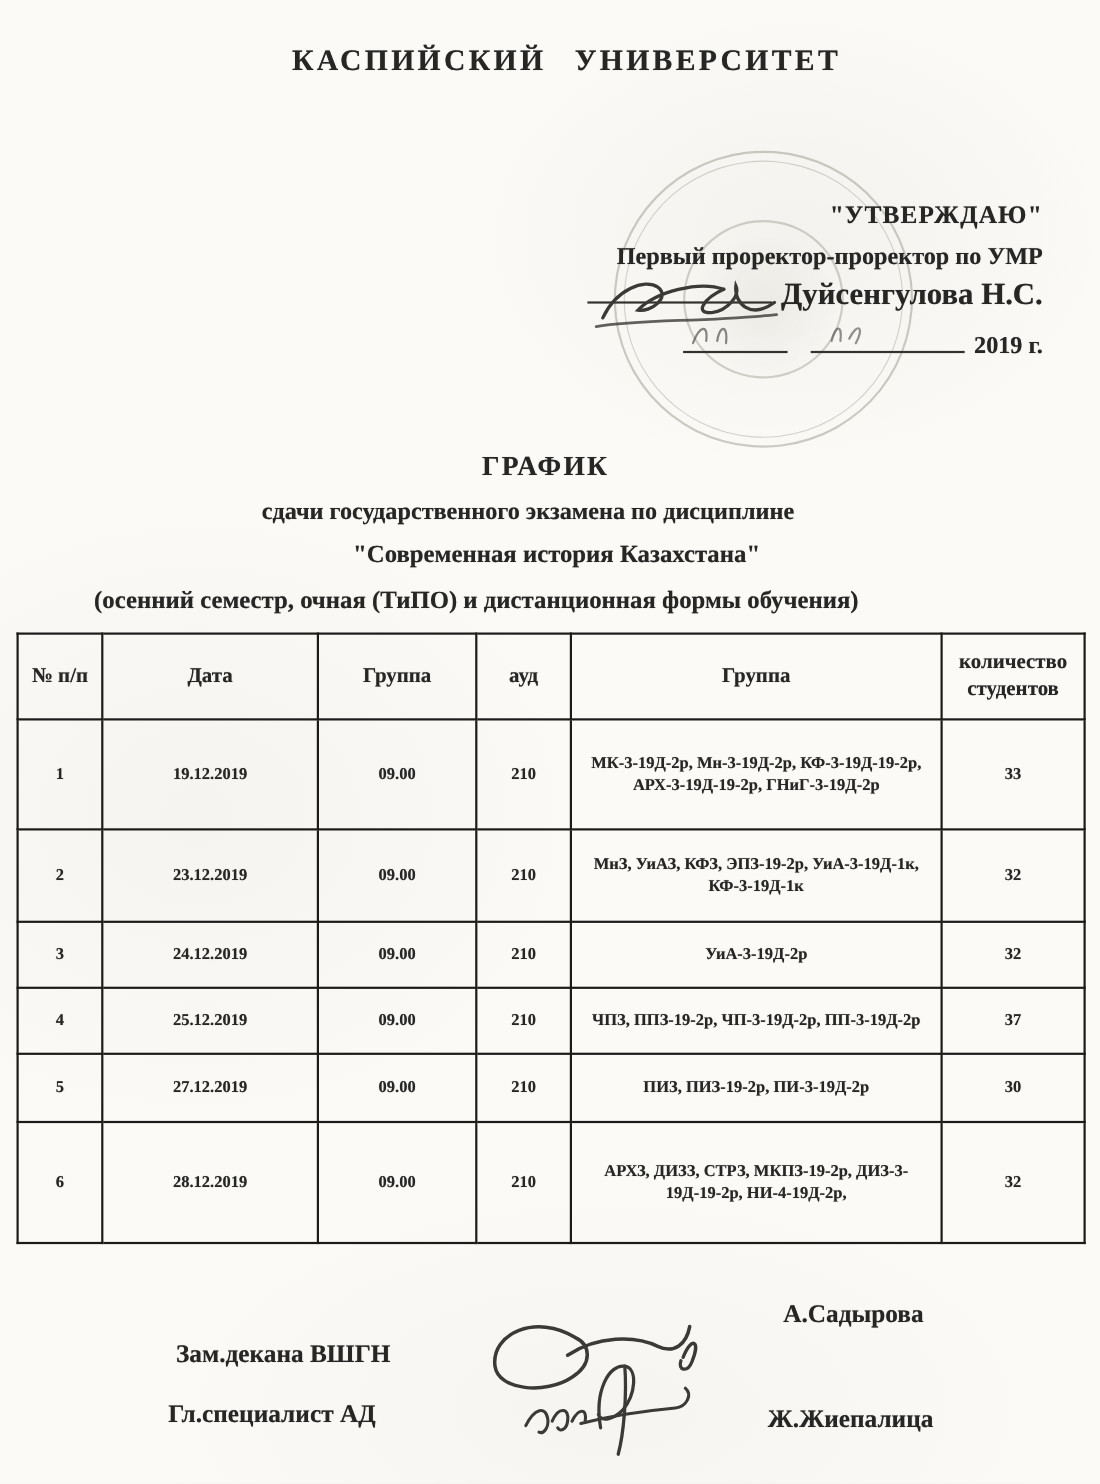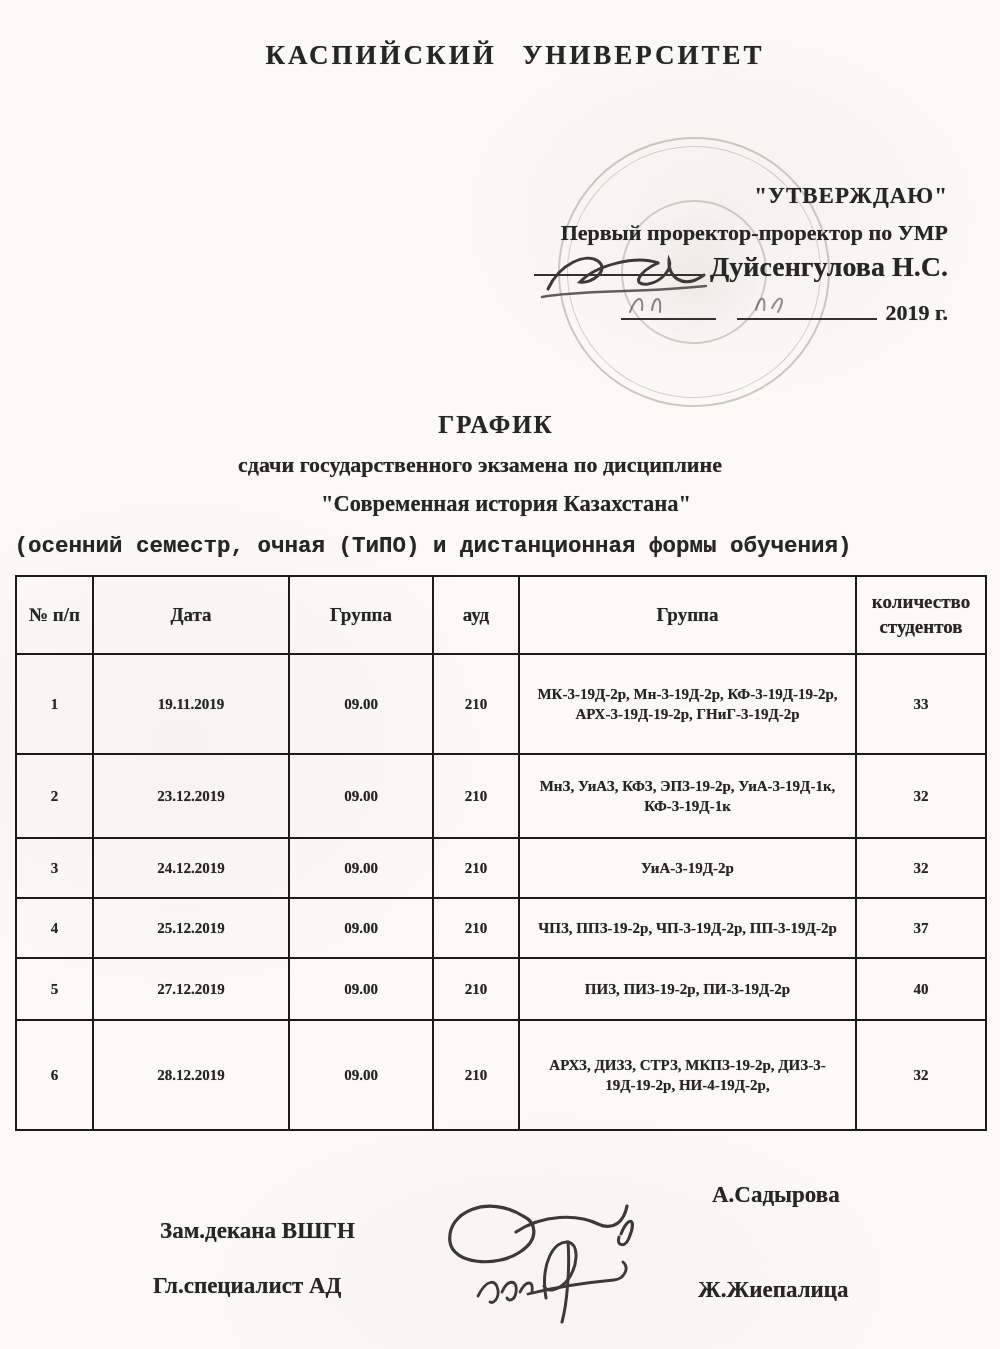--- a/index.html
+++ b/index.html
@@ -57,21 +57,21 @@
   .bl-170{width:168px;} .bl-95{width:95px;} .bl-140{width:140px;}
 
   .hand{ position:absolute; z-index:3;}
   .hand path{ fill:none; stroke:#3b3a36; stroke-linecap:round; }
 
   
   .doc-title{ position:absolute; top:383px; left:0; width:852px; text-align:center;margin-top:28px;}
   .doc-title .t-main{ font-size:25px; letter-spacing:2px; padding-left:140px; margin-bottom:13px;}
   .doc-title .t-sub1{ font-size:22px; padding-left:108px; margin-bottom:13px;}
   .doc-title .t-sub2{ font-size:22.5px; padding-left:160px; margin-bottom:16px;}
-  .doc-title .t-sub3{ font-size:22.5px; padding-left:14px;font-family:Liberation Mono, monospace;}
+  .doc-title .t-sub3{ font-size:22.5px; padding-left:14px;}
 
   
   table.sched{
     position:absolute; top:575px; left:15px; width:970px;
     border-collapse:collapse; table-layout:fixed;
     background:transparent;
   }
   table.sched th, table.sched td{
     border:2.5px solid #1c1b19;
     text-align:center; vertical-align:middle;
@@ -153,21 +153,21 @@
         <th>Дата</th>
         <th>Группа</th>
         <th>ауд</th>
         <th>Группа</th>
         <th>количество студентов</th>
       </tr>
     </thead>
     <tbody>
       <tr class="r1">
         <td>1</td>
-        <td>19.11.2019</td>
+        <td>19.12.2019</td>
         <td>09.00</td>
         <td>210</td>
         <td class="group-cell">МК-3-19Д-2р, Мн-3-19Д-2р, КФ-3-19Д-19-2р,  АРХ-3-19Д-19-2р, ГНиГ-3-19Д-2р</td>
         <td>33</td>
       </tr>
       <tr class="r2">
         <td>2</td>
         <td>23.12.2019</td>
         <td>09.00</td>
         <td>210</td>
@@ -189,21 +189,21 @@
         <td>210</td>
         <td class="group-cell">ЧПЗ, ППЗ-19-2р, ЧП-3-19Д-2р,  ПП-3-19Д-2р</td>
         <td>37</td>
       </tr>
       <tr class="r5">
         <td>5</td>
         <td>27.12.2019</td>
         <td>09.00</td>
         <td>210</td>
         <td class="group-cell">ПИЗ, ПИЗ-19-2р, ПИ-3-19Д-2р</td>
-        <td>40</td>
+        <td>30</td>
       </tr>
       <tr class="r6">
         <td>6</td>
         <td>28.12.2019</td>
         <td>09.00</td>
         <td>210</td>
         <td class="group-cell">АРХЗ, ДИЗЗ, СТРЗ, МКПЗ-19-2р, ДИЗ-3-19Д-19-2р,    НИ-4-19Д-2р,</td>
         <td>32</td>
       </tr>
     </tbody>

